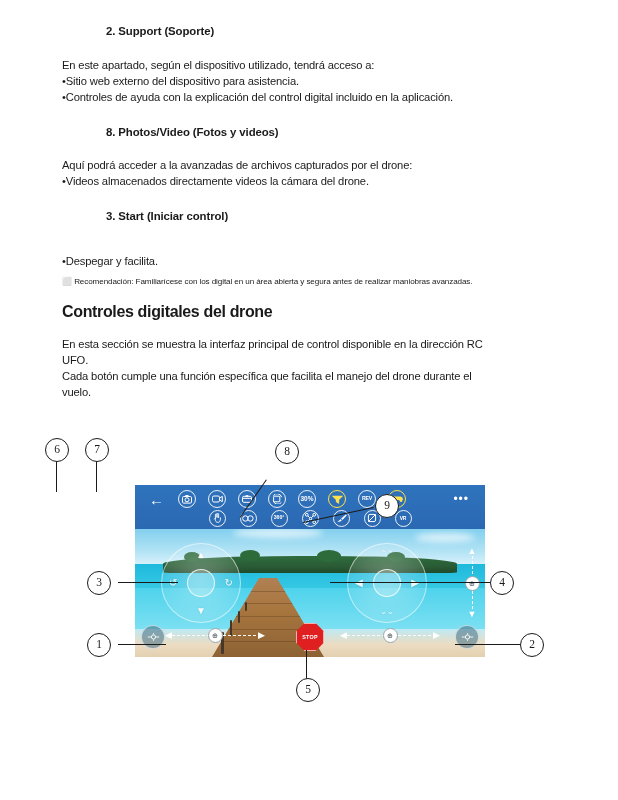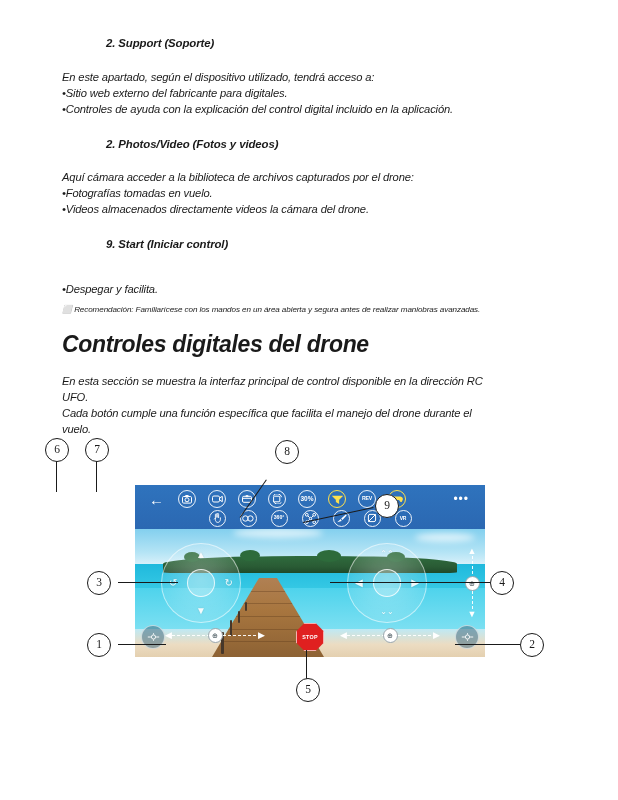--- a/index.html
+++ b/index.html
@@ -14,23 +14,22 @@
     font-family: "Liberation Sans", sans-serif;
     color: #1a1a1a;
     overflow: hidden;
   }
 
   
   .doc {
     position: absolute;
     left: 0; top: 0;
     width: 558px;
-    padding: 36px 60px 0 62px;
+    padding: 24px 60px 0 62px;
     box-sizing: border-box;
-    font-style: italic;
   }
   .sub-head {
     font-weight: bold;
     font-size: 11.4px;
     margin: 0 0 0 44px;
     line-height: 1.3;
     letter-spacing: -0.1px;
   }
   .para {
     font-size: 11.2px;
@@ -42,21 +41,21 @@
   .gap-md { height: 15px; }
   .gap-sm { height: 11px; }
   .gap-xs { height: 6px; }
   .note {
     font-size: 8.1px;
     line-height: 1.4;
     margin: 0;
     letter-spacing: -0.1px;
   }
   h1.big-head {
-    font-size: 23px;
+    font-size: 16px;
     font-weight: bold;
     margin: 0;
     letter-spacing: -0.35px;
     line-height: 1.25;
   }
 
   
   .figure {
     position: absolute;
     left: 0;
@@ -233,37 +232,36 @@
   .lead-d { height:1px; transform-origin: left center; }
 </style>
 </head>
 <body>
 
 <div class="doc">
 
   <div class="sub-head">2. Support (Soporte)</div>
   <div class="gap-lg"></div>
   <p class="para">En este apartado, según el dispositivo utilizado, tendrá acceso a:</p>
-  <p class="para">•Sitio web externo del fabricante para digitales.</p>
+  <p class="para">•Sitio web externo del dispositivo para asistencia.</p>
   <p class="para">•Controles de ayuda con la explicación del control digital incluido en la aplicación.</p>
 
   <div class="gap-lg"></div>
-  <div class="sub-head">2. Photos/Video (Fotos y videos)</div>
+  <div class="sub-head">8. Photos/Video (Fotos y videos)</div>
   <div class="gap-lg"></div>
-  <p class="para">Aquí cámara acceder a la biblioteca de archivos capturados por el drone:</p>
-  <p class="para">•Fotografías tomadas en vuelo.</p>
+  <p class="para">Aquí podrá acceder a la avanzadas de archivos capturados por el drone:</p>
   <p class="para">•Videos almacenados directamente videos la cámara del drone.</p>
 
   <div class="gap-lg"></div>
-  <div class="sub-head">9. Start (Iniciar control)</div>
+  <div class="sub-head">3. Start (Iniciar control)</div>
   <div class="gap-lg"></div>
   <div class="gap-sm"></div>
   <p class="para">•Despegar y facilita.</p>
   <div class="gap-xs"></div>
-  <p class="note">⬜ Recomendación: Familiarícese con los mandos en un área abierta y segura antes de realizar maniobras avanzadas.</p>
+  <p class="note">⬜ Recomendación: Familiarícese con los digital en un área abierta y segura antes de realizar maniobras avanzadas.</p>
 
   <div class="gap-md"></div>
   <h1 class="big-head">Controles digitales del drone</h1>
   <div class="gap-md"></div>
   <p class="para">En esta sección se muestra la interfaz principal de control disponible en la dirección RC UFO.</p>
   <p class="para">Cada botón cumple una función específica que facilita el manejo del drone durante el vuelo.</p>
 </div>
 
 <div class="figure">
 

